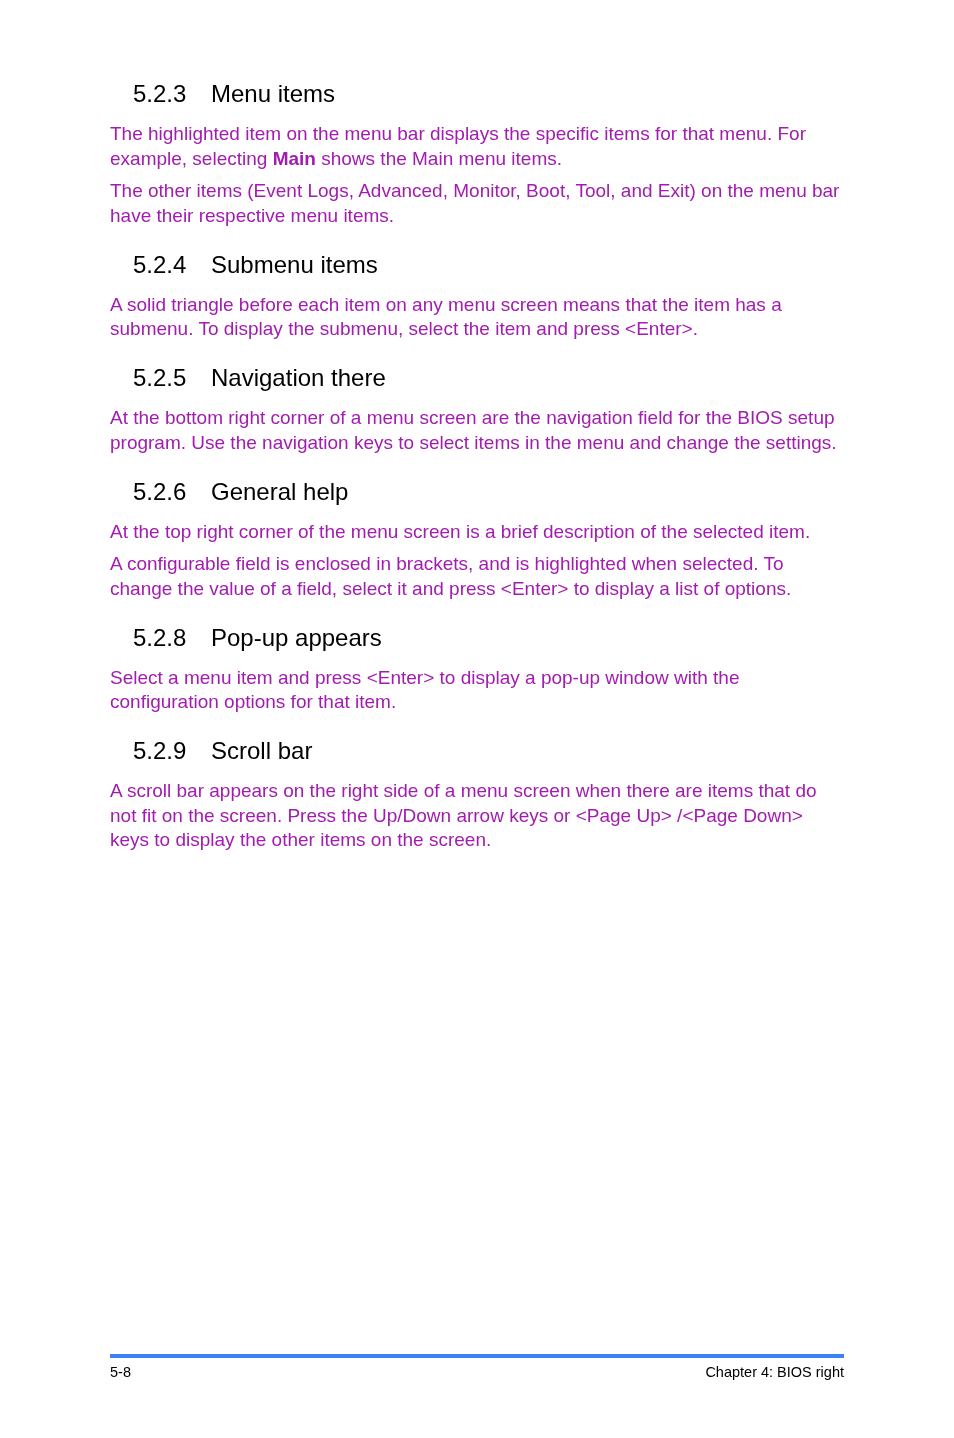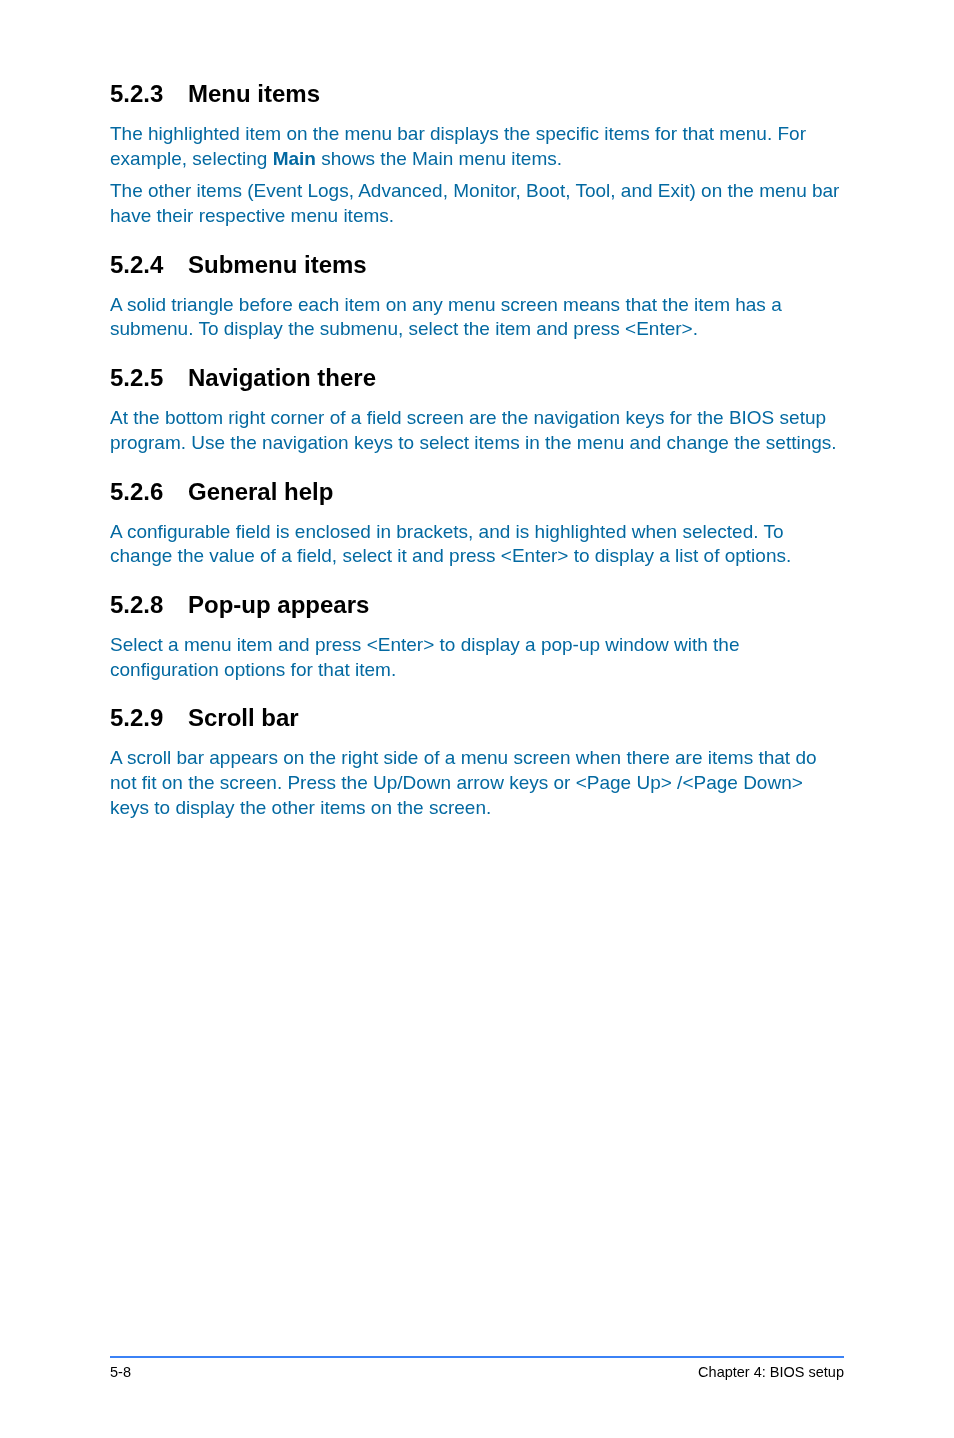--- a/index.html
+++ b/index.html
@@ -13,46 +13,47 @@
       width: 954px;
       height: 1438px;
       position: relative;
       color: #000000;
     }
     .page-content {
       padding: 80px 110px 0 110px;
     }
     h2 {
       font-size: 24px;
-      font-weight: bold;
+      font-weight: normal;
       margin-bottom: 14px;
       margin-top: 22px;
+      margin-left: 23px;
     }
     h2:first-child {
       margin-top: 0;
     }
     .section-number {
       display: inline-block;
       width: 78px;
     }
     p {
       font-size: 19px;
       line-height: 1.3;
       margin-bottom: 8px;
-      color: #0369a1;
+      color: #a21caf;
     }
     .bold {
       font-weight: bold;
     }
     .footer {
       position: absolute;
       bottom: 58px;
       left: 110px;
       right: 110px;
-      border-top: 2px solid #3b82f6;
+      border-top: 4px solid #3b82f6;
       padding-top: 6px;
       font-size: 14.5px;
       display: flex;
       justify-content: space-between;
     }
   </style>
 </head>
 <body>
 
 <div class="page-content">
@@ -64,36 +65,37 @@
   <p>The other items (Event Logs, Advanced, Monitor, Boot, Tool, and Exit) on the menu bar have their respective menu items.</p>
 
   <h2>
     <span class="section-number">5.2.4</span><span>Submenu items</span>
   </h2>
   <p>A solid triangle before each item on any menu screen means that the item has a submenu. To display the submenu, select the item and press &lt;Enter&gt;.</p>
 
   <h2>
     <span class="section-number">5.2.5</span><span>Navigation there</span>
   </h2>
-  <p>At the bottom right corner of a field screen are the navigation keys for the BIOS setup program. Use the navigation keys to select items in the menu and change the settings.</p>
+  <p>At the bottom right corner of a menu screen are the navigation field for the BIOS setup program. Use the navigation keys to select items in the menu and change the settings.</p>
 
   <h2>
     <span class="section-number">5.2.6</span><span>General help</span>
   </h2>
+  <p>At the top right corner of the menu screen is a brief description of the selected item.</p>
 
   <p>A configurable field is enclosed in brackets, and is highlighted when selected. To change the value of a field, select it and press &lt;Enter&gt; to display a list of options.</p>
 
   <h2>
     <span class="section-number">5.2.8</span><span>Pop-up appears</span>
   </h2>
   <p>Select a menu item and press &lt;Enter&gt; to display a pop-up window with the configuration options for that item.</p>
 
   <h2>
     <span class="section-number">5.2.9</span><span>Scroll bar</span>
   </h2>
   <p>A scroll bar appears on the right side of a menu screen when there are items that do not fit on the screen. Press the Up/Down arrow keys or &lt;Page Up&gt; /&lt;Page Down&gt; keys to display the other items on the screen.</p>
 
 </div>
 
 <div class="footer">
   <span>5-8</span>
-  <span>Chapter 4: BIOS setup</span>
+  <span>Chapter 4: BIOS right</span>
 </div>
 
 </body></html>

